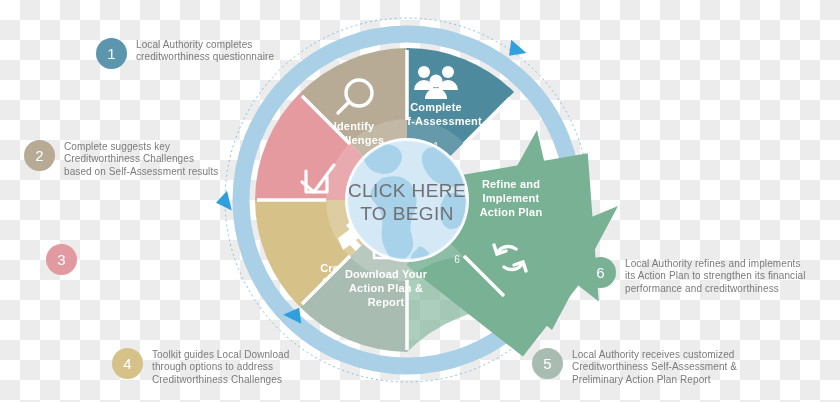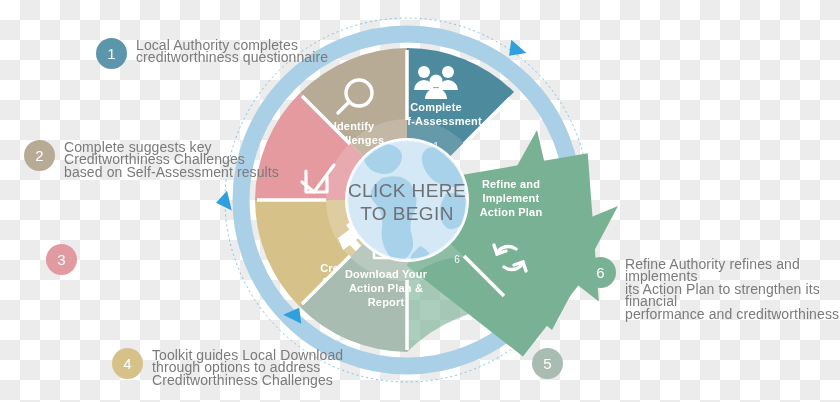--- a/index.html
+++ b/index.html
@@ -17,21 +17,21 @@
   #stage{position:absolute;inset:0;}
 
   
   .callout{position:absolute;display:flex;align-items:flex-start;gap:9px;}
   .bubble{
     width:31px;height:31px;border-radius:50%;flex:0 0 31px;
     color:#fff;font-size:15px;line-height:31px;text-align:center;
     font-family:"Liberation Sans",sans-serif;
   }
   .ctext{
-    font-size:14px;line-height:12.4px;color:#7b7b7b;
+    font-size:10px;line-height:12.4px;color:#7b7b7b;
     letter-spacing:.1px;padding-top:1px;white-space:pre-line;
   }
   .c1{left:96px;top:38px;}
   .c2{left:24px;top:140px;}
   .c3{left:46px;top:244px;}
   .c4{left:112px;top:348px;}
   .c5{left:532px;top:348px;}
   .c6{left:585px;top:257px;}
   .c1 .ctext,.c2 .ctext,.c3 .ctext,.c4 .ctext{text-align:left;}
   .c5 .ctext,.c6 .ctext{text-align:left;}
@@ -239,22 +239,25 @@
 
   <div class="callout c4">
     <div class="bubble" style="background:#d6c189">4</div>
     <div class="ctext">Toolkit guides Local Download
 through options to address
 Creditworthiness Challenges</div>
   </div>
 
   <div class="callout c5">
     <div class="bubble" style="background:#a8bcb1">5</div>
+    <div class="ctext">Local Authority receives customized
+Creditworthiness Self-Assessment &amp;
+Preliminary Action Plan Report</div>
   </div>
 
   <div class="callout c6">
     <div class="bubble" style="background:#79b195">6</div>
-    <div class="ctext">Refine Authority refines and implements
+    <div class="ctext">Local Authority refines and implements
 its Action Plan to strengthen its financial
 performance and creditworthiness</div>
   </div>
 
 </div>
 
 </body></html>

